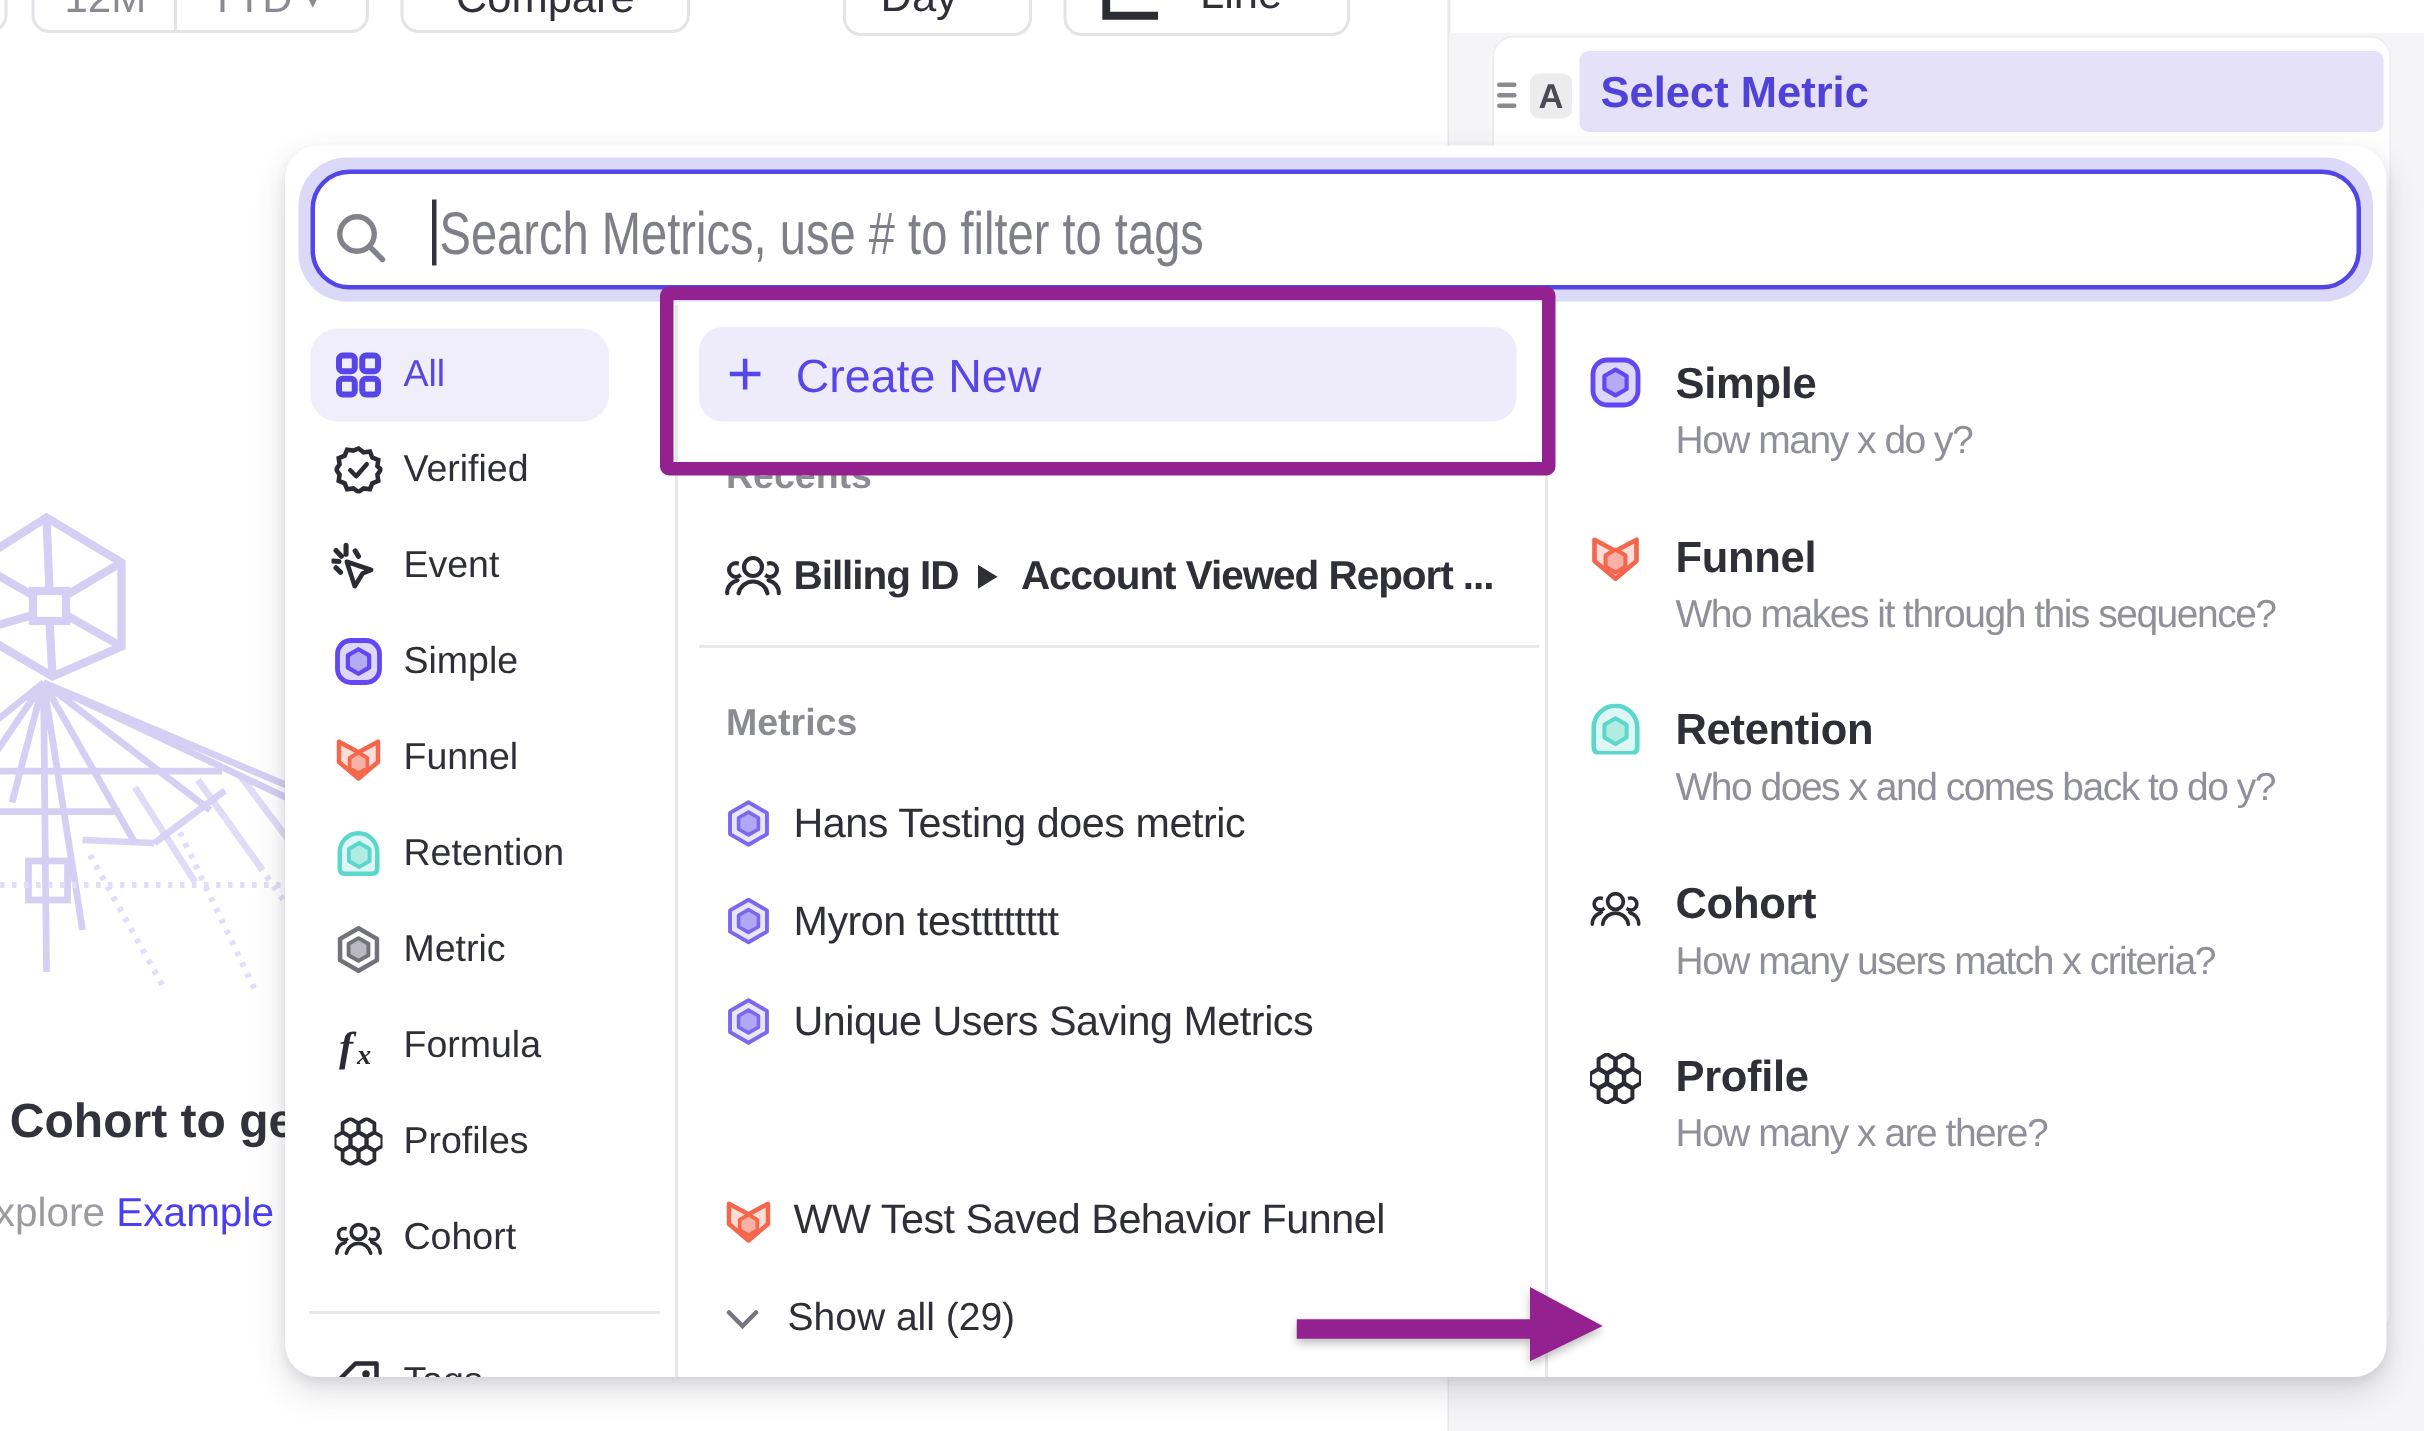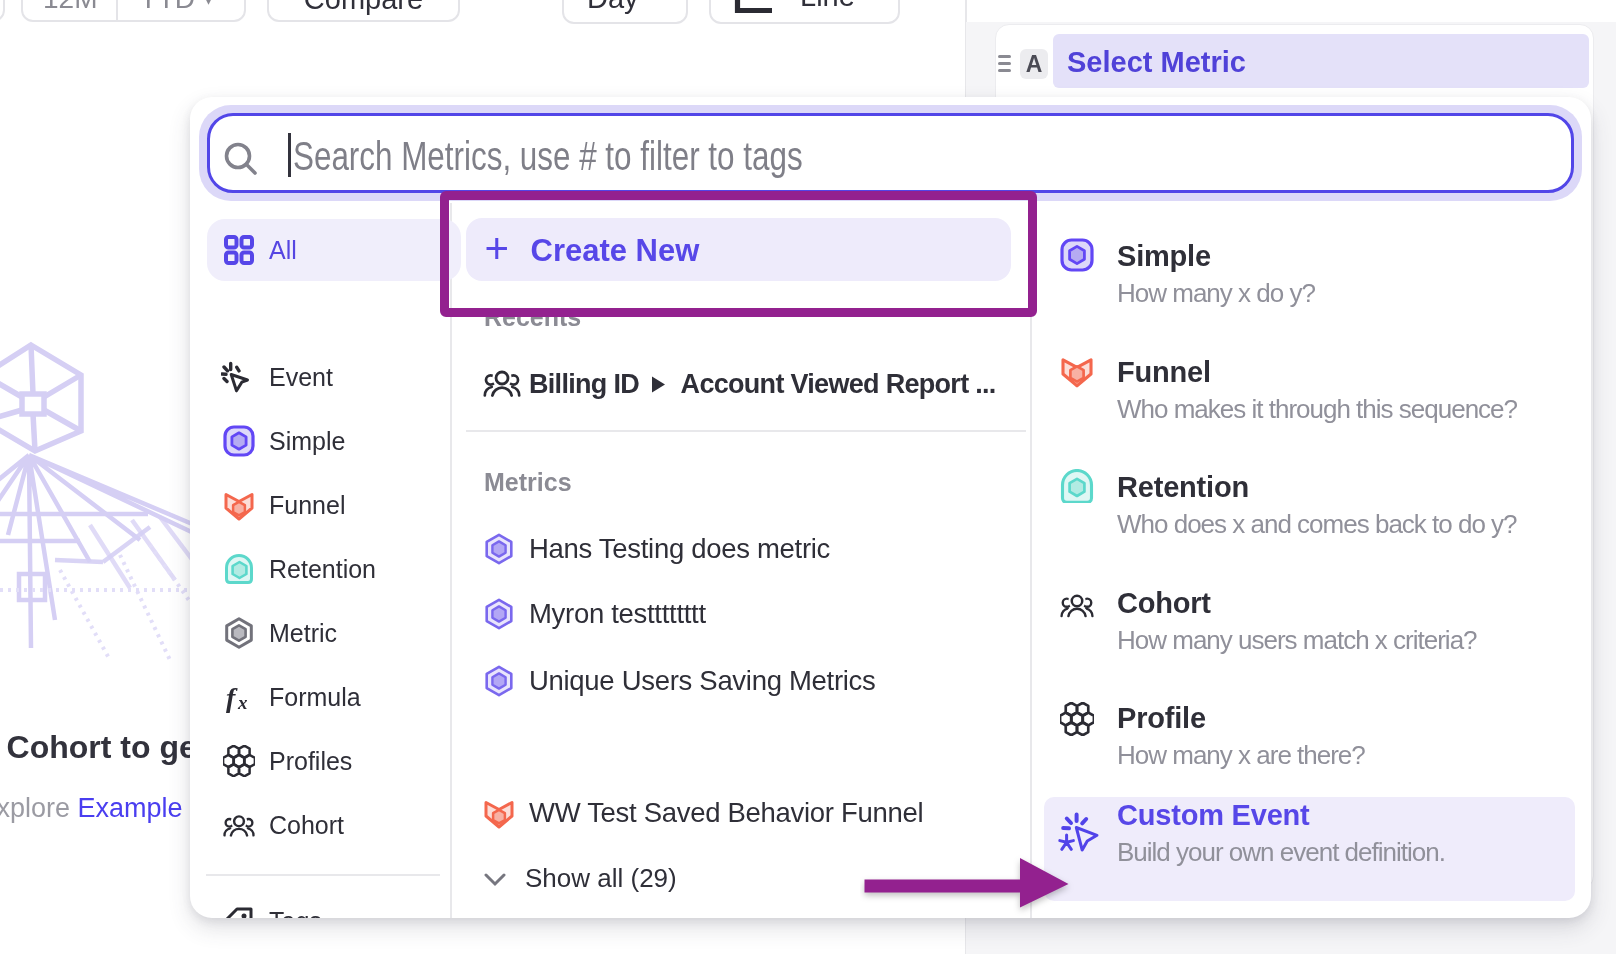--- a/index.html
+++ b/index.html
@@ -40,33 +40,33 @@
      border-radius:22px; box-shadow:0 10px 22px rgba(60,60,80,.16), 0 3px 8px rgba(60,60,80,.10);
      overflow:hidden; }
   .ring { position:absolute; left:9px; top:8px; width:1383px; height:96px; background:#dcd8f8; border-radius:32px; }
   .search { position:absolute; left:17px; top:16px; width:1367px; height:80px; background:#fff;
      border:3px solid #5246e8; border-radius:26px; }
   .ph { position:absolute; left:83px; top:17.5px; font-size:40px; color:#7f7f88; transform:scaleX(0.785); transform-origin:0 0; white-space:nowrap; }
   .caret { position:absolute; left:78px; top:17px; width:2.5px; height:44px; background:#33333d; }
   .vsep1 { position:absolute; left:260px; top:106px; bottom:0; width:1.5px; background:#e8e8eb; }
   .vsep2 { position:absolute; left:840px; top:106px; bottom:0; width:1.5px; background:#e8e8eb; }
 
-  .litem { position:absolute; left:17px; width:254px; height:62px; }
+  .litem { position:absolute; left:17px; width:199px; height:62px; }
   .litem .ic { position:absolute; left:16px; top:15px; width:32px; height:32px; }
   .litem .tx { position:absolute; left:62px; top:50%; transform:translateY(-50%);
       font-size:25px; font-weight:500; color:#2f2f38; }
   .litem.active { background:#f0eefb; border-radius:18px; }
   .litem.active .tx { color:#5646e2; }
   .hsepL { position:absolute; left:16px; top:777px; width:234px; height:1.5px; background:#e8e8eb; }
 
   
   .createpill { position:absolute; left:275.5px; top:120.5px; width:545px; height:63.5px;
      background:#eeebfb; border-radius:16px; }
   .createpill .plus { position:absolute; left:19px; top:7px; color:#5747e8; font-size:42px; font-weight:400; }
-  .createpill .ct { position:absolute; left:65px; top:15px; color:#5747e8; font-size:31px; font-weight:700;text-align:center; }
+  .createpill .ct { position:absolute; left:65px; top:15px; color:#5747e8; font-size:31px; font-weight:400;text-align:center; }
   .mlabel { position:absolute; left:294px; color:#8b8b94; font-size:25px; font-weight:600; }
   .mrow { position:absolute; left:275px; width:560px; height:64px; }
   .mrow .ic { position:absolute; left:18px; top:50%; transform:translateY(-50%); width:32px; height:32px; }
   .mrow .tx { position:absolute; left:64px; top:50%; transform:translateY(-50%);
       font-size:27.5px; font-weight:500; color:#2f2f38; white-space:nowrap; letter-spacing:-0.3px; }
   .mrow .tx.b { font-weight:600; font-size:27px; letter-spacing:-0.7px; }
   .hsepM { position:absolute; left:276px; top:333px; width:560px; height:1.5px; background:#e8e8eb; }
   .tri { display:inline-block; width:0; height:0; border-left:13px solid #2f2f38;
       border-top:8px solid transparent; border-bottom:8px solid transparent; margin:0 10px 0 6px; }
 
@@ -161,20 +161,27 @@
       <svg class="ic" viewBox="0 0 32 32">
           <g fill="none" stroke="#5646e8" stroke-width="4">
         <rect x="3" y="3" width="10.5" height="10.5" rx="2.5"></rect>
             <rect x="18.5" y="3" width="10.5" height="10.5" rx="2.5"></rect>
         <rect x="3" y="18.5" width="10.5" height="10.5" rx="2.5"></rect>
             <rect x="18.5" y="18.5" width="10.5" height="10.5" rx="2.5"></rect>
       </g>
         </svg>
       <div class="tx">All</div>
     </div>
+    <div class="litem" style="top:185px;">
+      <svg class="ic" viewBox="0 0 32 32">
+        <path d="M16 2 l3.4 2.6 4.2-.6 1.6 4 4 1.6-.6 4.2L31 16l-2.4 3.4.6 4.2-4 1.6-1.6 4-4.2-.6L16 31l-3.4-2.4-4.2.6-1.6-4-4-1.6.6-4.2L1 16l2.4-3.4-.6-4.2 4-1.6 1.6-4 4.2.6z" fill="none" stroke="#2b2b33" stroke-width="3"></path>
+        <path d="M10.5 16.5 l4 4 7-8" fill="none" stroke="#2b2b33" stroke-width="3" stroke-linecap="round" stroke-linejoin="round"></path>
+      </svg>
+      <div class="tx">Verified</div>
+    </div>
     <div class="litem" style="top:249px;">
       <svg class="ic" style="left:14px; width:34px; height:34px;" viewBox="0 0 34 34">
         <path d="M10.2 13.5 L26.5 19 L20.8 21.2 L15.5 29.8 Z" fill="none" stroke="#2b2b33" stroke-width="3" stroke-linejoin="round"></path>
         <path d="M9.7 2.5 L9.7 8.5 M3 6 L6.6 9.8 M15.8 6.3 L18 9.9 M1 13 L5 13.3 M3 17.5 L6 20.5" stroke="#2b2b33" stroke-width="3.4" stroke-linecap="round"></path>
       </svg>
       <div class="tx">Event</div>
     </div>
     <div class="litem" style="top:313px;">
       <svg class="ic" viewBox="0 0 32 32">
         <rect x="2" y="2" width="28" height="28" rx="9" fill="#ddd8f9" stroke="#6247f5" stroke-width="3.2"></rect>
@@ -354,35 +361,20 @@
         <polygon points="21.4,0.7 26.6,3.7 26.6,9.7 21.4,12.7 16.2,9.7 16.2,3.7"></polygon>
         <polygon points="5.3,10.0 10.5,13.0 10.5,19.0 5.3,22.0 0.1,19.0 0.1,13.0"></polygon>
         <polygon points="26.7,10.0 31.9,13.0 31.9,19.0 26.7,22.0 21.5,19.0 21.5,13.0"></polygon>
         <polygon points="10.6,19.3 15.8,22.3 15.8,28.3 10.6,31.3 5.4,28.3 5.4,22.3"></polygon>
         <polygon points="21.4,19.3 26.6,22.3 26.6,28.3 21.4,31.3 16.2,28.3 16.2,22.3"></polygon>
       </g>
         </svg>
       <div class="t1">Profile</div>
         <div class="t2">How many x are there?</div>
     </div>
-    <div class="rrow hl" style="top:699.5px; height:104px;">
-      <div style="position:absolute; left:10px; top:10px; width:48px; height:48px;">
-      <svg width="48" height="48" viewBox="0 0 48 48">
-        <g stroke="#5143e9" fill="none" stroke-linecap="round">
-          <path d="M22.6 7.5 L22.6 14 M12.8 11.5 L17 16 M32.2 12 L28.2 16.3 M9.2 21 L15 21.3" stroke-width="4"></path>
-          <g stroke-width="3">
-            <path d="M12.6 28 L12.6 35.3 M5.8 33.6 L12.6 35.3 M19.4 33.6 L12.6 35.3 M7.8 42.3 L12.6 35.3 M17.3 42.3 L12.6 35.3"></path>
-          </g>
-          <path d="M22.3 20.5 L43 28.3 L33.3 34 L28.2 43 Z" stroke-width="3" stroke-linejoin="round"></path>
-        </g>
-      </svg>
-      </div>
-      <div class="t1">Custom Event</div>
-        <div class="t2">Build your own event definition.</div>
-    </div>
   </div>
 
   <div class="annobox"></div>
 
   <svg class="arrow" width="220" height="64" viewBox="0 0 220 64">
     <polygon points="4.5,27.5 160,27.5 160,6 208.5,32 160,55.5 160,40.5 4.5,40.5" fill="#93218f" style="filter:drop-shadow(0 3px 3px rgba(0,0,0,0.25));"></polygon>
   </svg>
 
 </div>
 

